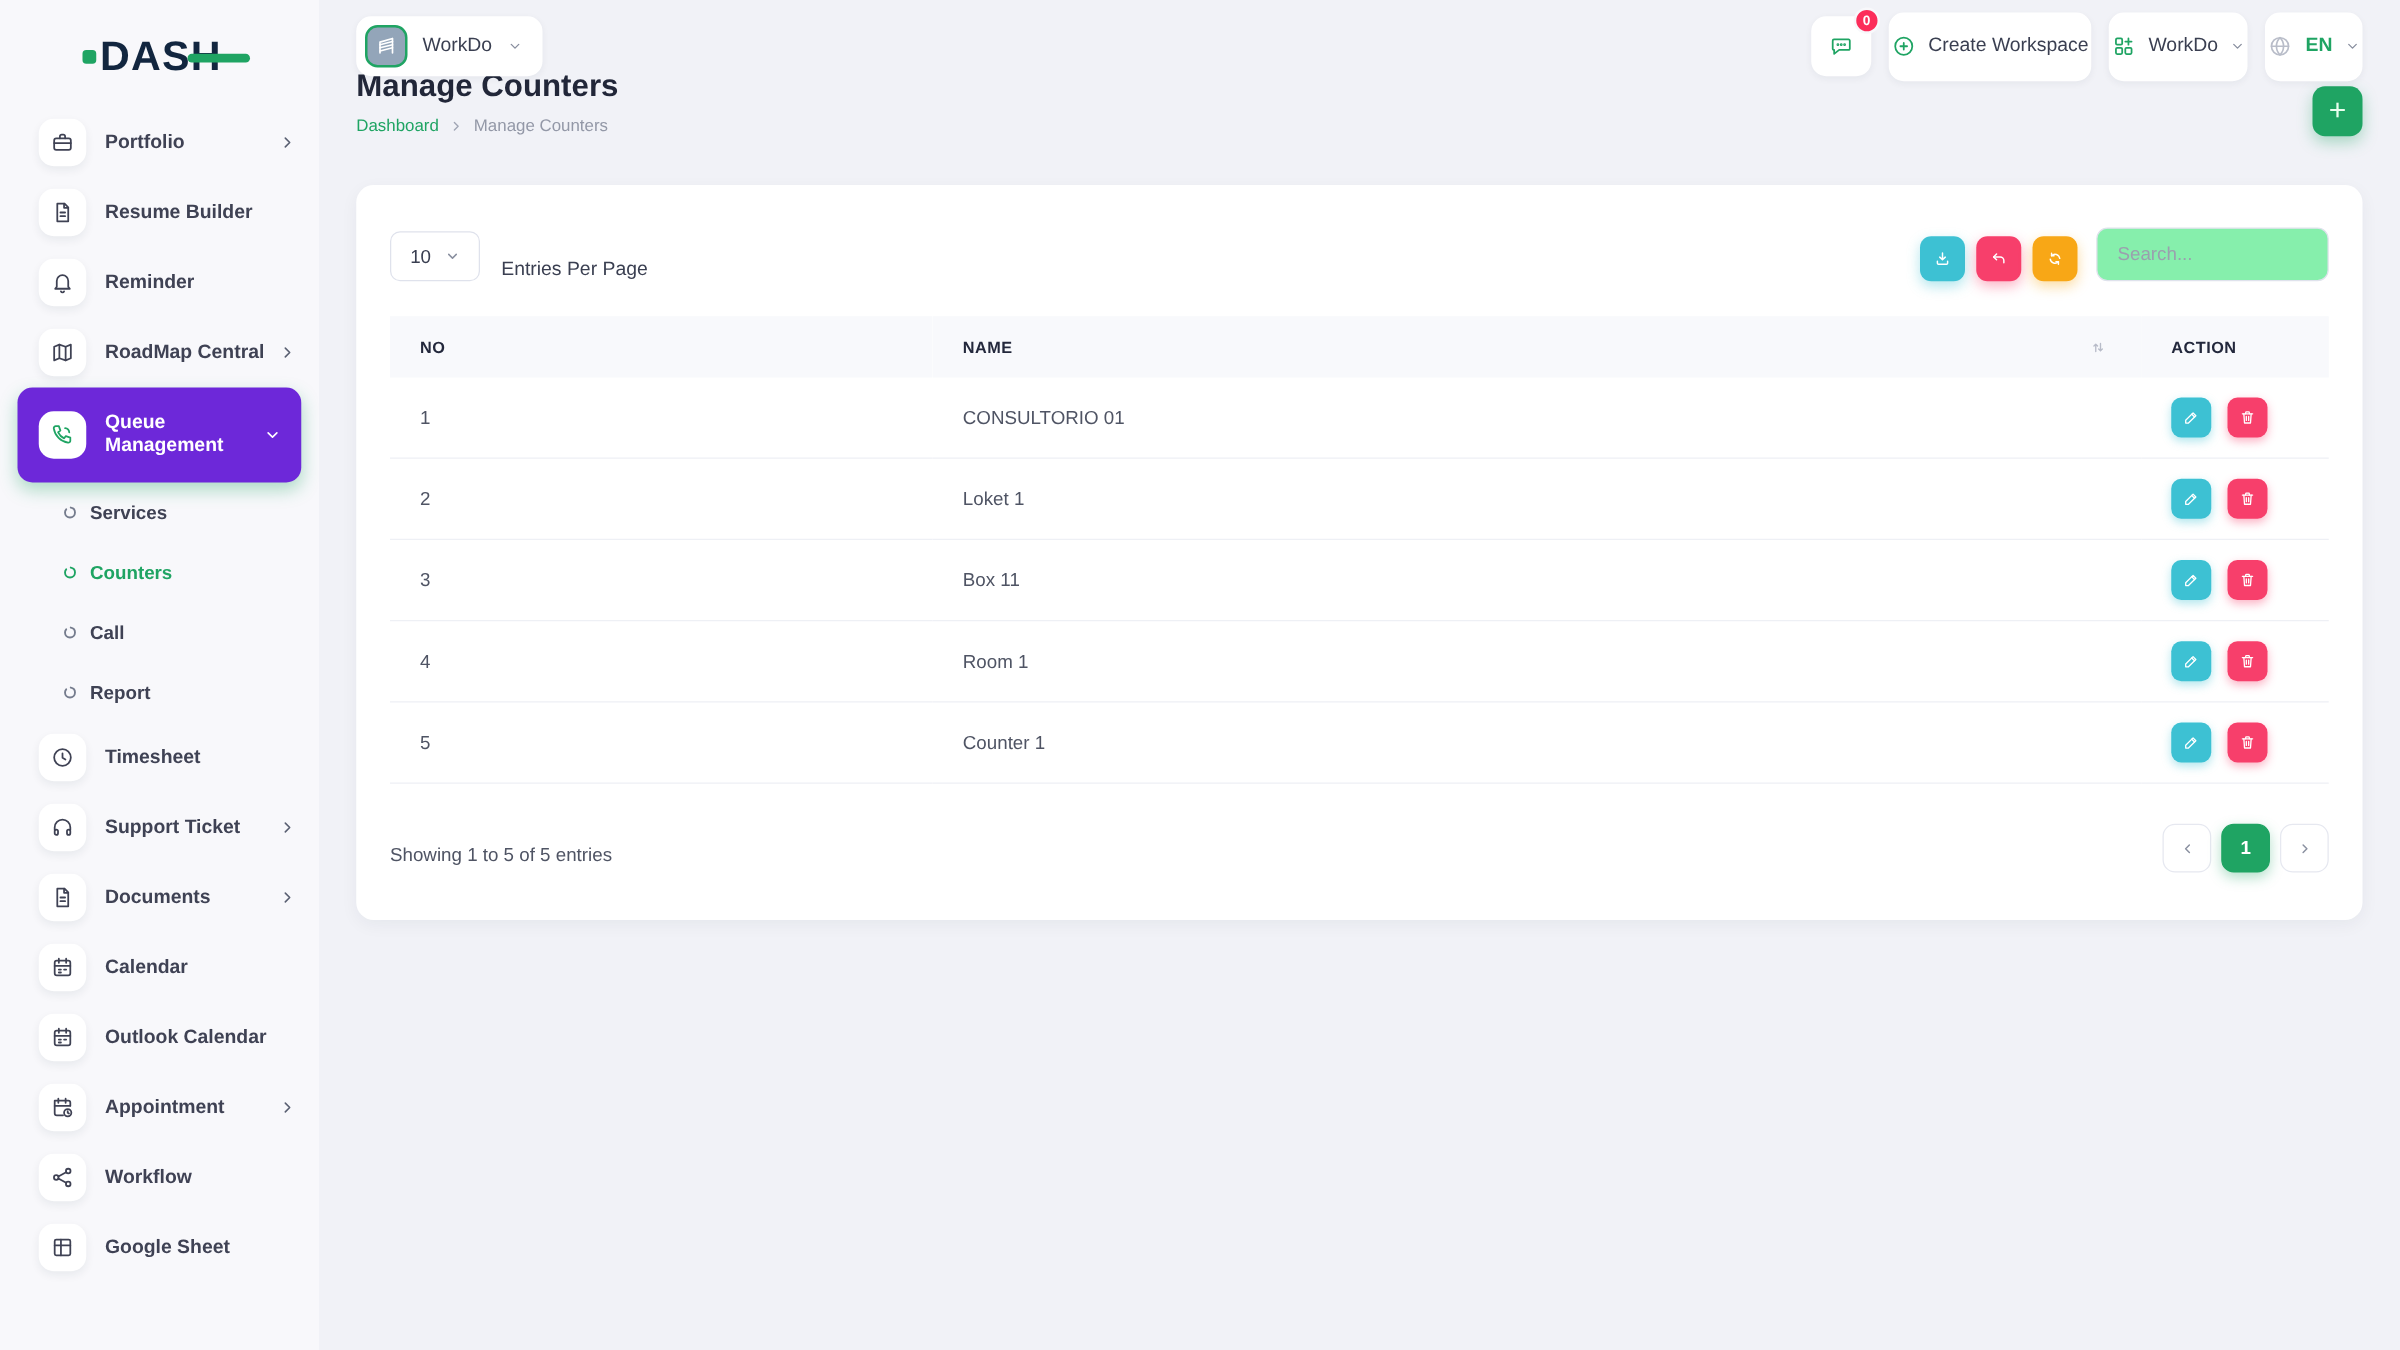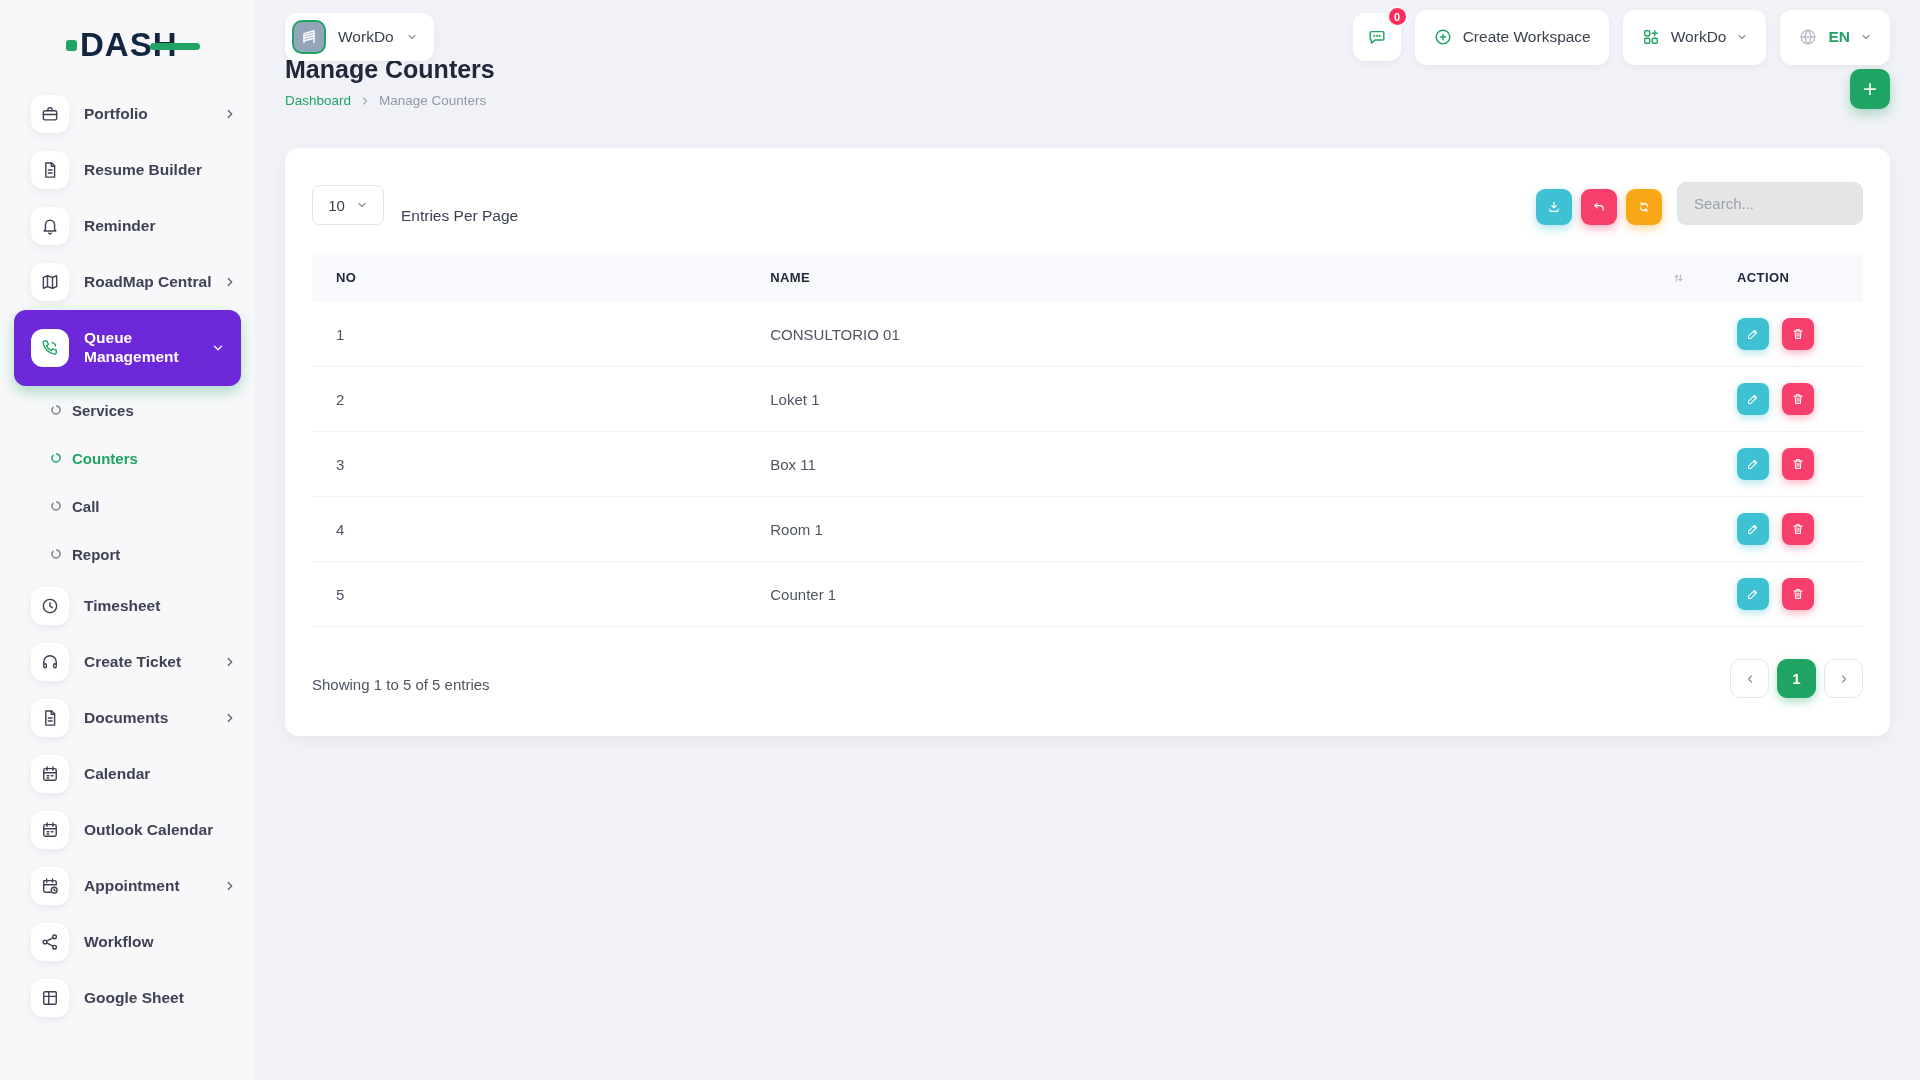--- a/index.html
+++ b/index.html
@@ -74,21 +74,21 @@
   .ws-name { font-size:15.5px; color:#3a3f51; font-weight:500; }
   .chev { color:#8a90a0; }
   .topbar-right { margin-left:auto; display:flex; align-items:center; gap:14px; }
   .icon-pill { width:48px; height:48px; justify-content:center; position:relative; cursor:pointer; color:#1fa463; }
   .badge {
     position:absolute; top:-7px; right:-7px; min-width:21px; height:21px; padding:0 5px;
     background:#fc2d5a; border-radius:50%; border:2px solid #f8f8fb;
     color:#fff; font-size:11px; font-weight:700;
     display:flex; align-items:center; justify-content:center;
   }
-  .text-pill { height:55px; padding:0 18px; gap:10px; font-size:15.5px; color:#3a3f51; cursor:pointer; }
+  .text-pill { height:55px; padding:0 2px; gap:10px; font-size:15.5px; color:#3a3f51; cursor:pointer; }
   .lang-label { color:#1fa463; font-weight:600; }
 
   
   .content { margin-left:255px; padding:55px 30px 0; }
   .page-head { position:relative; }
   .page-title { font-size:25px; font-weight:700; color:#222739; }
   .breadcrumb { display:flex; align-items:center; gap:8px; margin-top:9px; font-size:13.5px; }
   .bc-link { color:#1fa463; cursor:pointer; }
   .bc-sep { color:#a0a5b4; }
   .bc-current { color:#9398a7; }
@@ -116,21 +116,21 @@
   .tool-btn {
     width:36px; height:36px; border:none; border-radius:9px; cursor:pointer;
     display:flex; align-items:center; justify-content:center; color:#ffffff;
   }
   .tool-teal   { background:#3dc1d3; box-shadow:0 4px 10px rgba(61,193,211,.4); }
   .tool-pink   { background:#f73f6b; box-shadow:0 4px 10px rgba(247,63,107,.4); }
   .tool-orange { background:#f8a716; box-shadow:0 4px 10px rgba(248,167,22,.4); }
   .search-input {
     margin-left:15px; width:186px; height:43px;
     border:1px solid #dfe2ec; border-radius:9px; padding:0 16px;
-    font-size:15px; color:#3a3f51; outline:none; background:#e5e5e5;
+    font-size:15px; color:#3a3f51; outline:none; background:#86efac;
     font-family:"Liberation Sans", sans-serif;
   }
   .search-input::placeholder { color:#9aa0ae; }
 
   table.data { width:100%; border-collapse:collapse; margin-top:28px; }
   .data thead th {
     background:#f8f9fc; text-align:left; font-size:13px; font-weight:700;
     color:#23283c; letter-spacing:.4px; padding:17px 24px;
   }
   .th-name { position:relative; }
@@ -288,21 +288,21 @@
     </div>
 
     <div class="menu-item">
       <span class="icon-box">
         <svg class="ic" viewBox="0 0 24 24" fill="none" stroke="currentColor" stroke-width="1.7" stroke-linecap="round" stroke-linejoin="round">
             <path d="M4.5 14.5v-2.5a7.5 7.5 0 0115 0v2.5"></path>
             <rect x="4.5" y="14" width="3.2" height="5" rx="1.6"></rect>
             <rect x="16.3" y="14" width="3.2" height="5" rx="1.6"></rect>
           </svg>
       </span>
-      <span class="mi-label">Create Ticket</span>
+      <span class="mi-label">Support Ticket</span>
       <span class="mi-chevron">
           <svg class="ic-sm" viewBox="0 0 24 24" fill="none" stroke="currentColor" stroke-width="2.2" stroke-linecap="round" stroke-linejoin="round">
             <path d="M9 6l6 6-6 6"></path>
           </svg>
         </span>
     </div>
 
     <div class="menu-item">
       <span class="icon-box">
         <svg class="ic" viewBox="0 0 24 24" fill="none" stroke="currentColor" stroke-width="1.7" stroke-linecap="round" stroke-linejoin="round">

